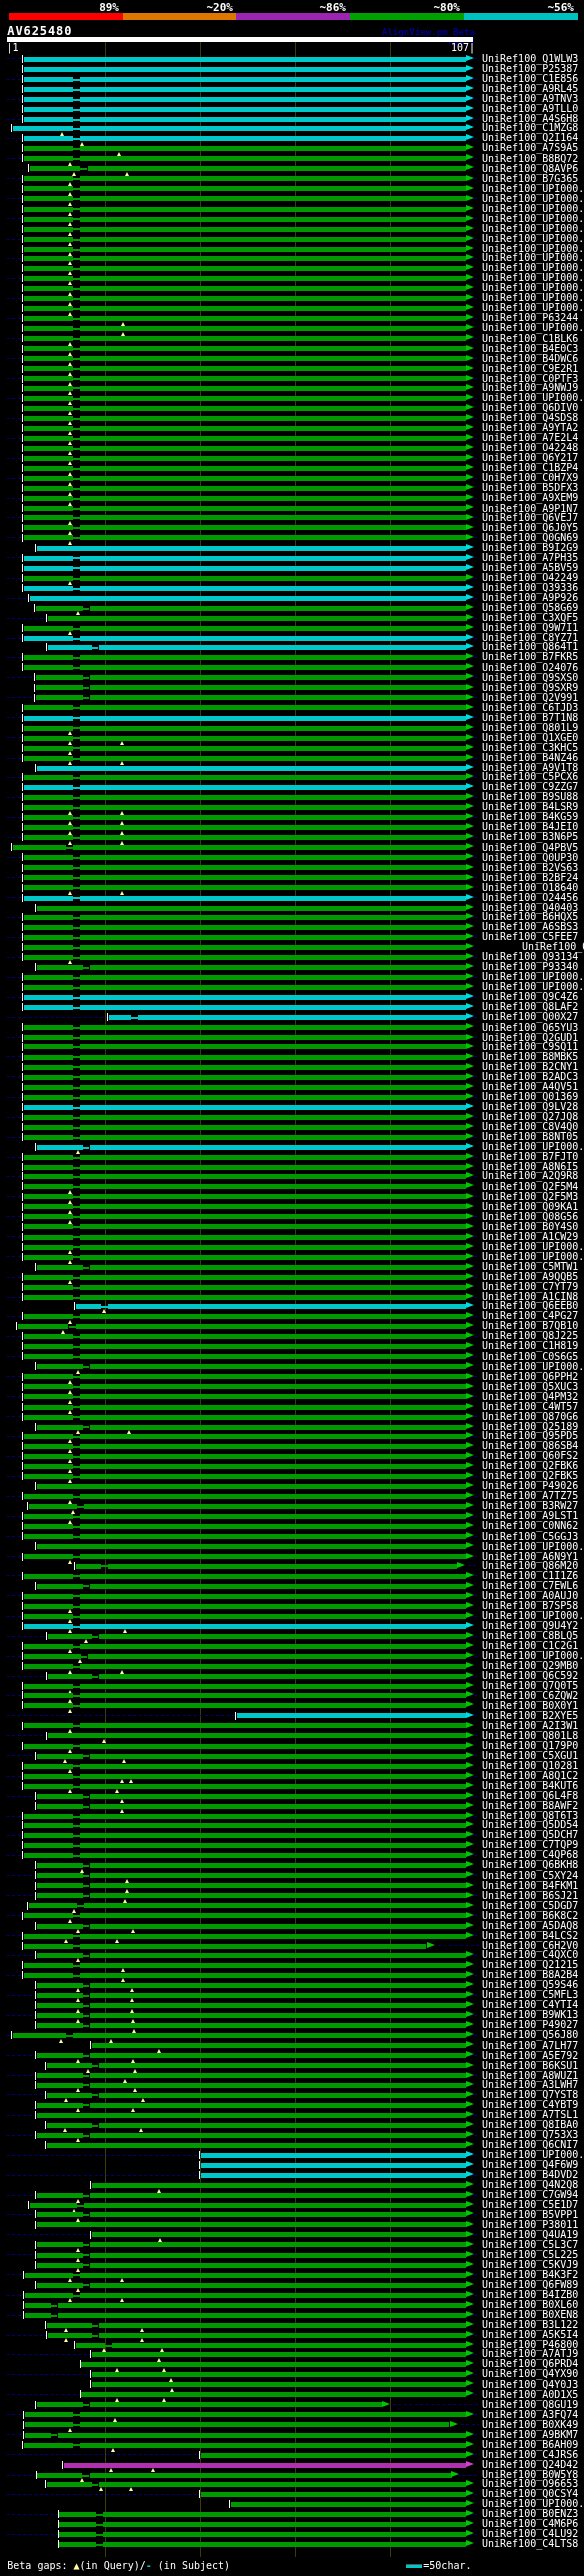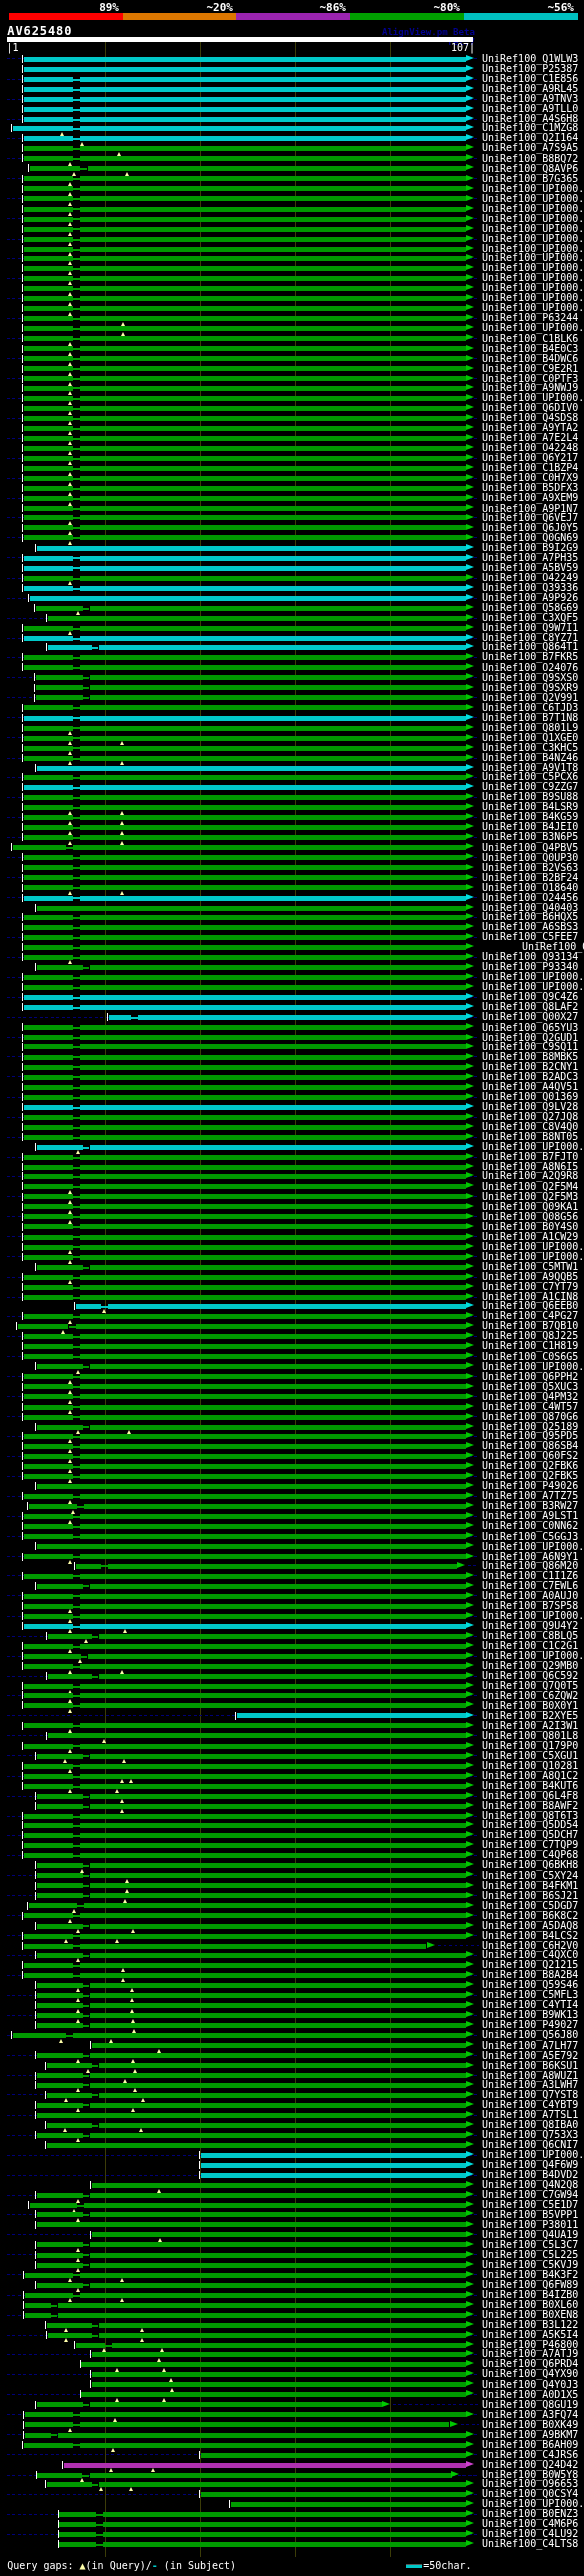--- a/index.html
+++ b/index.html
@@ -2303,16 +2303,16 @@
       </div>
       <div>
         <div class="tick" style="left: 58px; top: 2540px;"></div>
         <div class="bar" style="left: 59px; top: 2542px; width: 37px; background: rgb(0, 154, 0);"></div>
         <div class="thin" style="left: 96px; top: 2544px; width: 7.3px; background: rgb(0, 154, 0);"></div>
         <div class="bar" style="left: 103px; top: 2542px; width: 363px; background: rgb(0, 154, 0);"></div>
         <div class="arrow" style="left: 466px; top: 2540px; border-left: 8.2px solid rgb(0, 200, 0);"></div>
         <div class="hit-label" style="top: 2539px;">UniRef100_C4LTS8</div>
       </div>
     </div>
-  <div id="legend"><span>Query gaps: </span><span class="gap-q">▲</span><span>(in Query)/</span><span class="gap-s">-</span><span> (in Subject)</span></div>
+  <div id="legend"><span>Beta gaps: </span><span class="gap-q">▲</span><span>(in Query)/</span><span class="gap-s">-</span><span> (in Subject)</span></div>
   <div id="legend-right"><span id="legend-dash"></span><span>=50char.</span></div>
 </div>
 
 
 </body></html>

